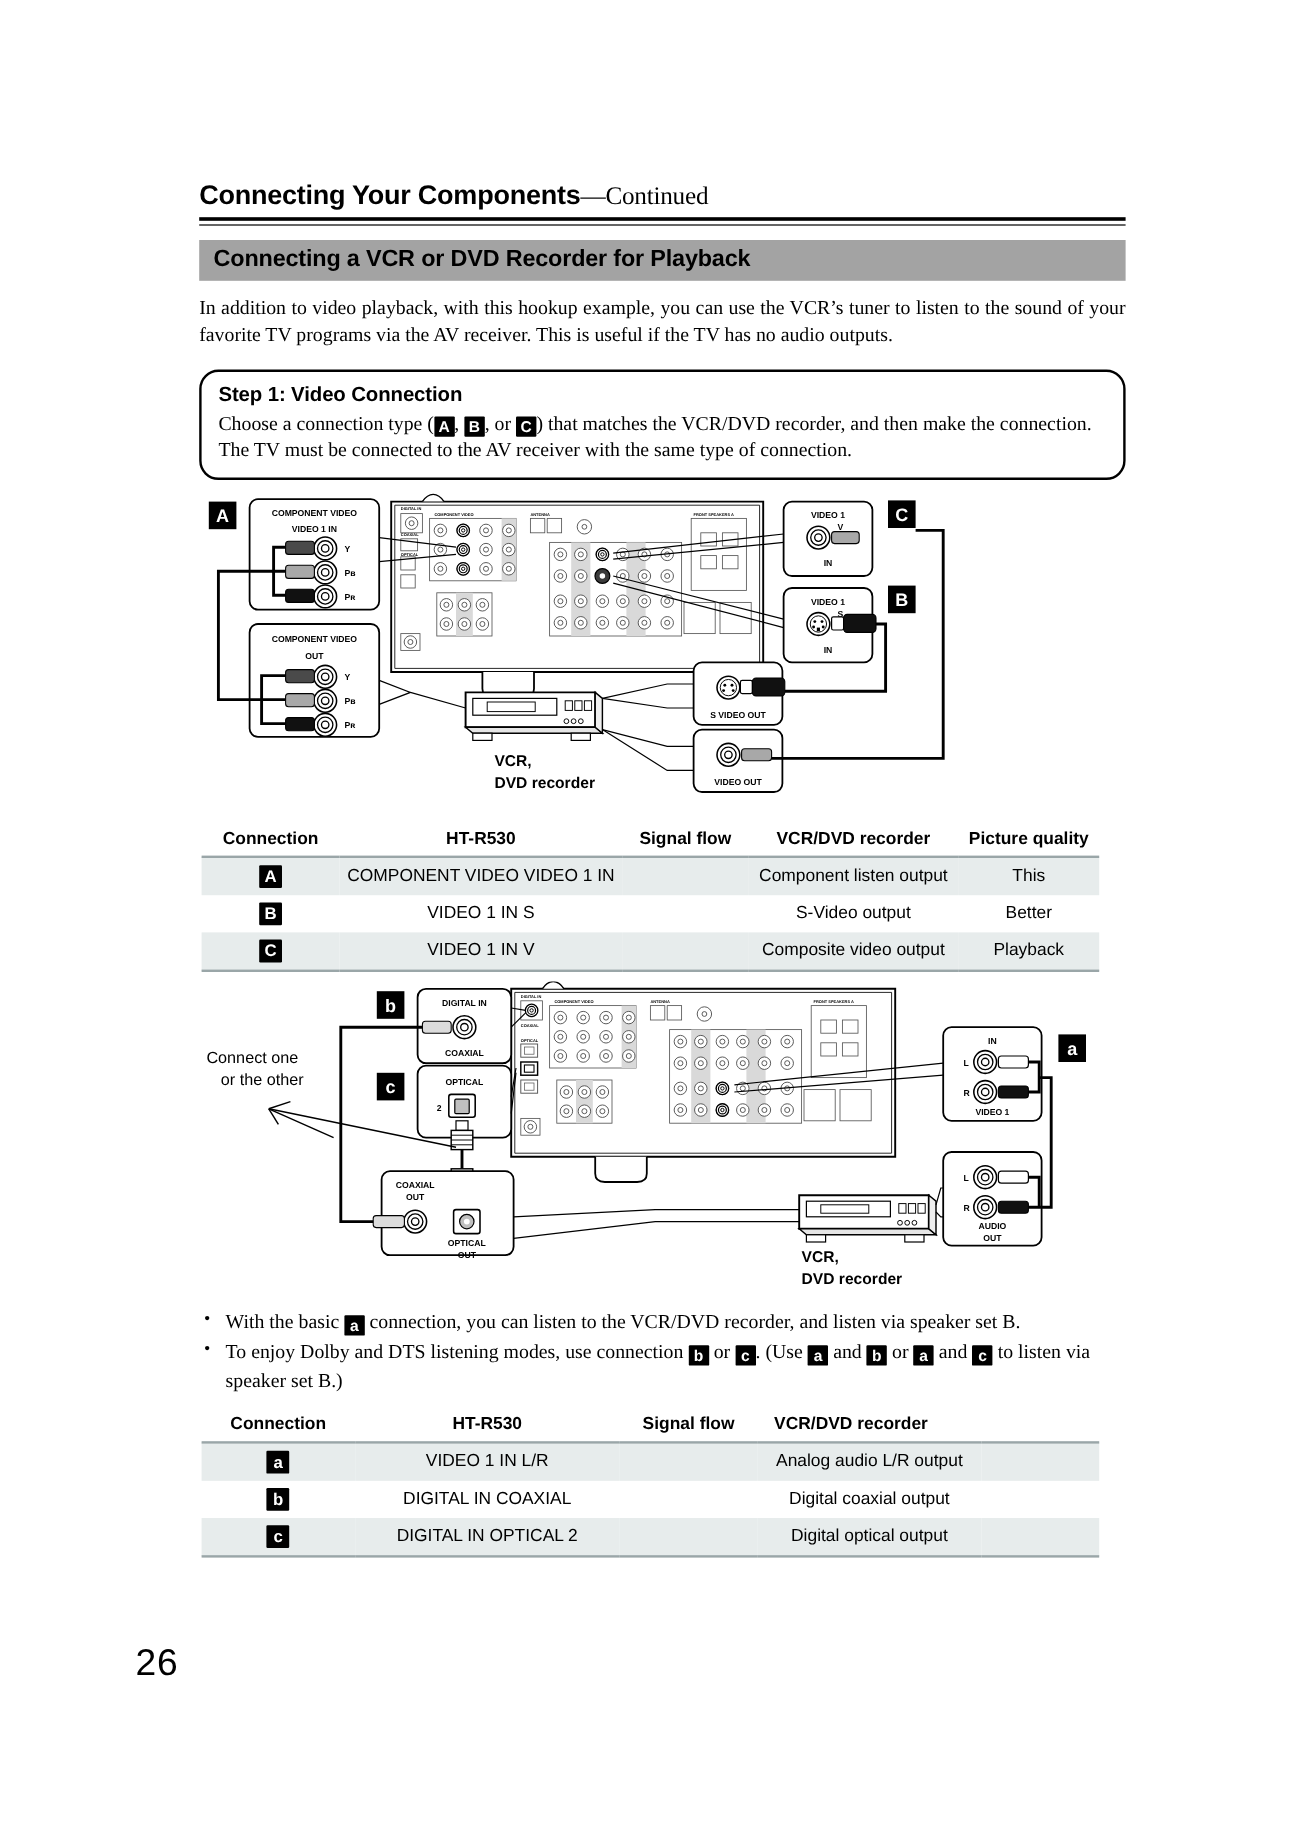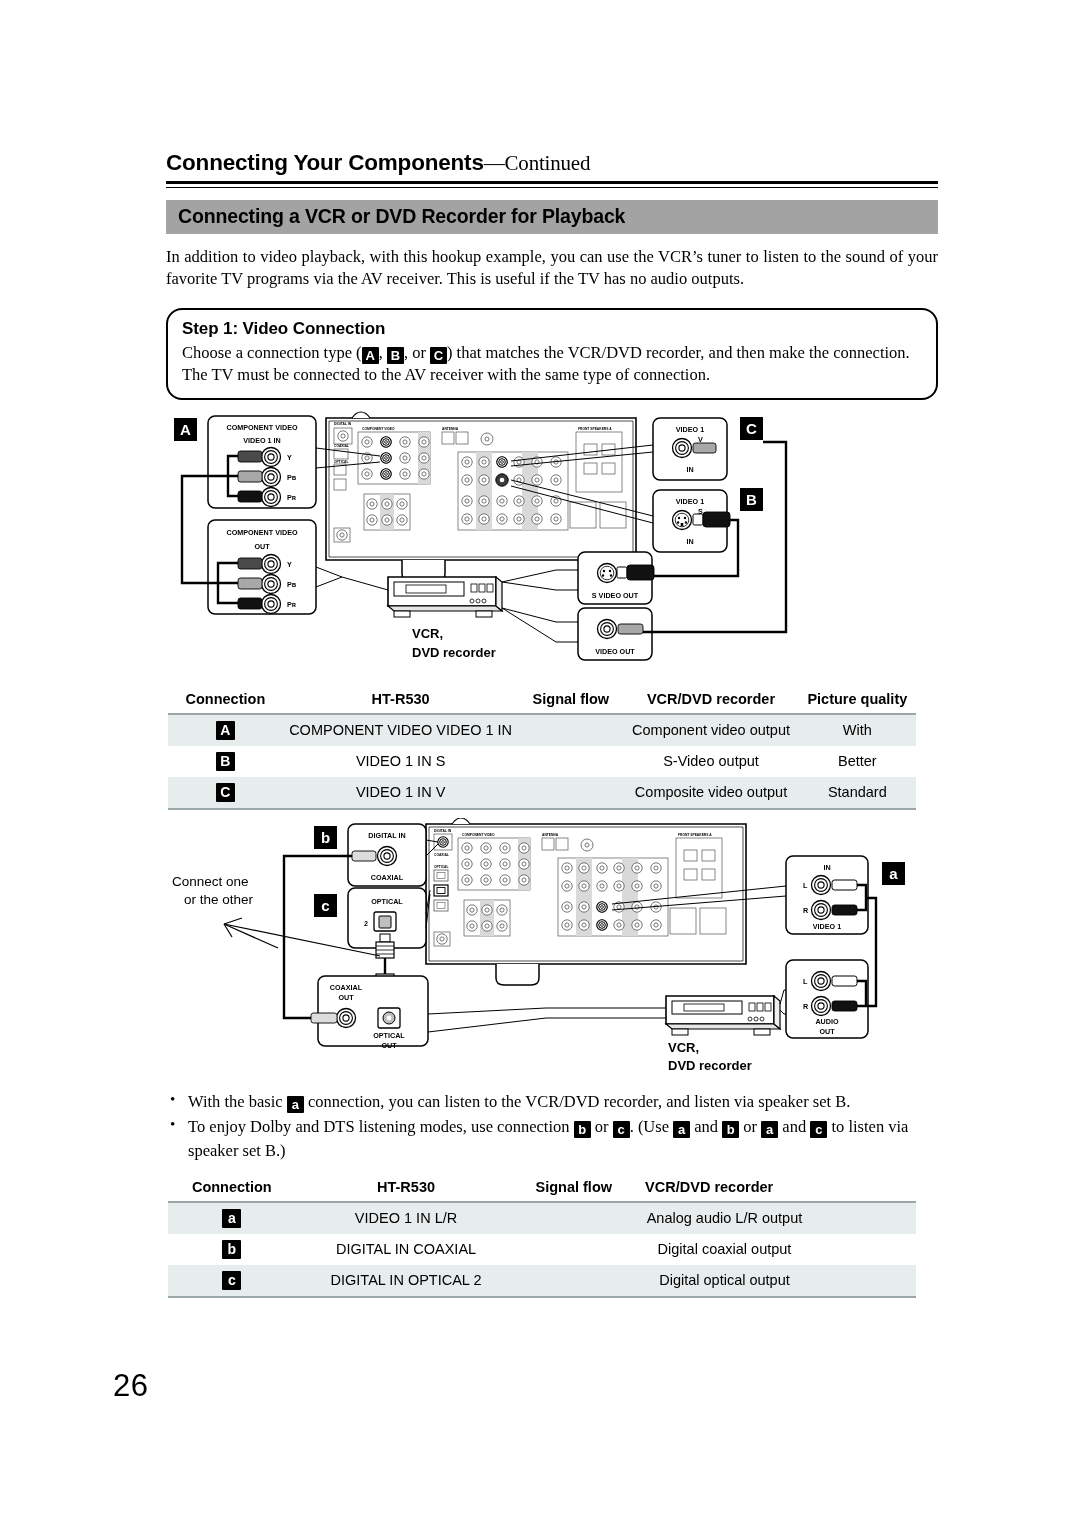--- a/index.html
+++ b/index.html
@@ -499,36 +499,36 @@
           <th style="width:116px">Signal flow</th>
           <th style="width:176px">VCR/DVD recorder</th>
           <th style="width:118px">Picture quality</th>
         </tr>
       </thead>
       <tbody>
         <tr class="shade">
           <td><span class="cell-badge">A</span></td>
           <td>COMPONENT VIDEO VIDEO 1 IN</td>
           <td></td>
-          <td>Component video output</td>
-          <td>With</td>
+          <td>Component listen output</td>
+          <td>This</td>
         </tr>
         <tr>
           <td><span class="cell-badge">B</span></td>
           <td>VIDEO 1 IN S</td>
           <td></td>
           <td>S-Video output</td>
           <td>Better</td>
         </tr>
         <tr class="shade lastrow">
           <td><span class="cell-badge">C</span></td>
           <td>VIDEO 1 IN V</td>
           <td></td>
           <td>Composite video output</td>
-          <td>Standard</td>
+          <td>Playback</td>
         </tr>
       </tbody>
     </table>
 
 
     <div class="diagram" style="width:772px;height:258px;margin-top:8px;">
       <svg width="772" height="258" viewBox="0 0 772 258">
         <defs>
           <g id="arca">
             <circle cx="0" cy="0" r="9.5" fill="#fff" stroke="#000" stroke-width="1.3"></circle>

